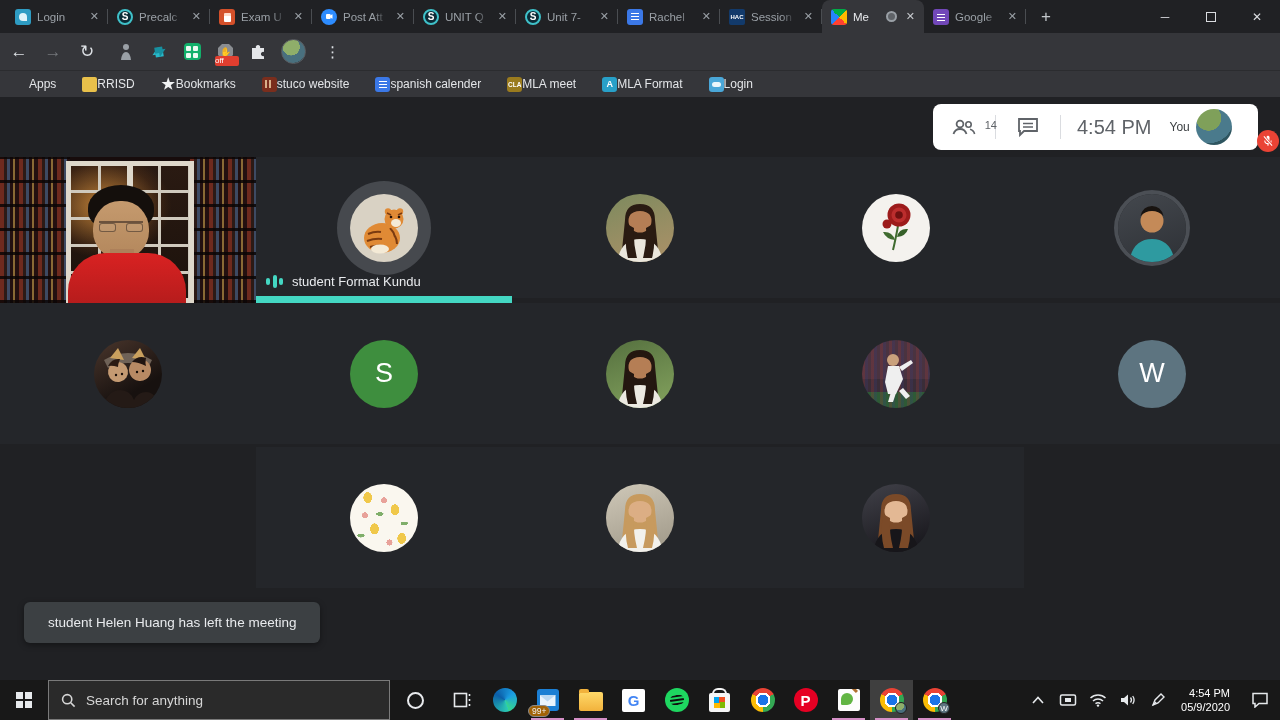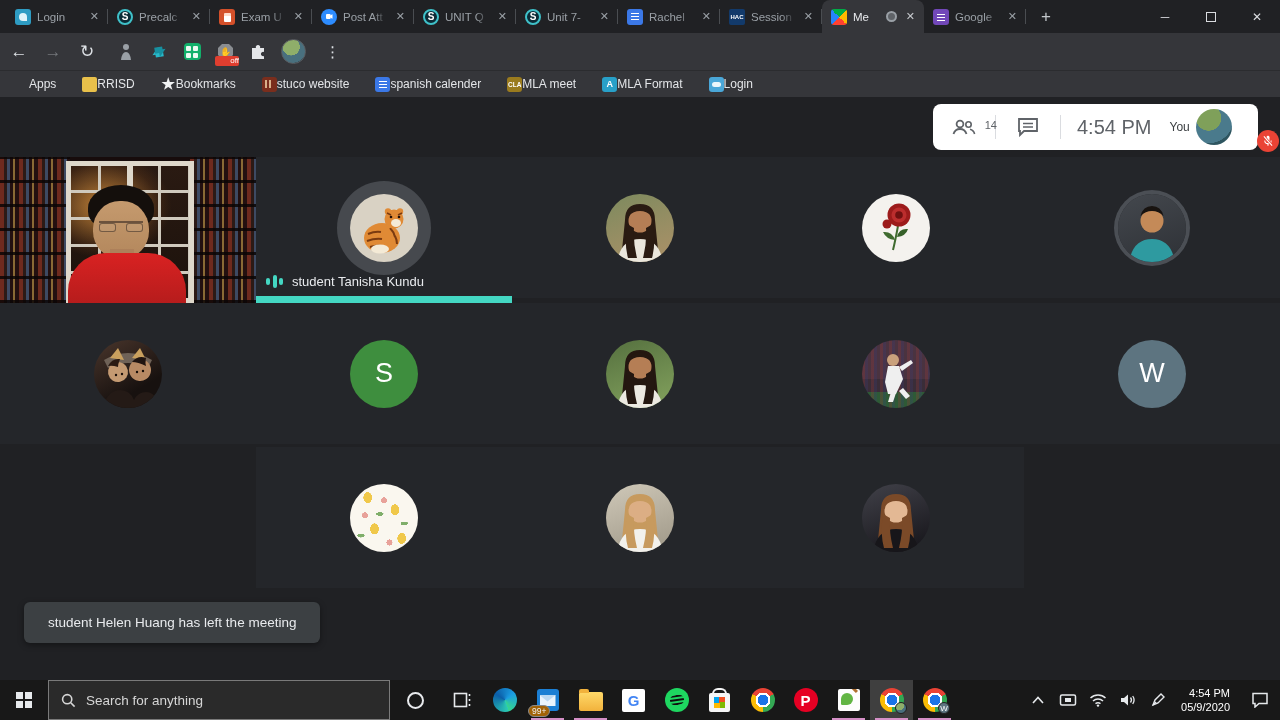--- a/index.html
+++ b/index.html
@@ -35,21 +35,21 @@
   .toolbar { position:absolute; left:0; top:33px; width:1280px; height:37px; background:#35363a; display:flex; align-items:center; }
   .navbtn { width:30px; height:30px; display:flex; align-items:center; justify-content:center; font-size:17px; color:#dde1e5; margin-left:4px; border-radius:50%; cursor:pointer; }
   .navbtn.disabled { color:#74777b; }
   .urlpill { height:28px; background:#202124; border-radius:14px; margin-left:10px; display:flex; align-items:center; padding:0 10px 0 12px; width:898px; color:#e8eaed; font-size:13.5px; }
   .urlpill .host { color:#e8eaed; } .urlpill .path { color:#9aa0a6; }
   .pill-right { margin-left:auto; display:flex; align-items:center; gap:14px; }
   .exts { display:flex; align-items:center; gap:13px; margin-left:14px; }
   .extic { width:20px; height:20px; display:flex; align-items:center; justify-content:center; position:relative; cursor:pointer; }
   .ext-grid { width:17px; height:17px; background:#12b06b; border-radius:4px; display:grid; grid-template-columns:repeat(2,5px); grid-template-rows:repeat(2,5px); gap:2px; align-content:center; justify-content:center; }
   .ext-grid i { background:#eafaf1; border-radius:1px; }
-  .ext-off-badge { position:absolute; bottom:-4px; left:0; right:-4px; background:#e03e2f; color:#fff; font-size:8px; font-weight:normal; text-align:right; border-radius:2px; line-height:10px; }
+  .ext-off-badge { position:absolute; bottom:-4px; left:0; right:-4px; background:#e03e2f; color:#fff; font-size:8px; font-weight:normal; text-align:left; border-radius:2px; line-height:10px; }
   .tool-avatar { width:25px; height:25px; border-radius:50%; background:radial-gradient(circle at 40% 30%,#8fae6a 0 40%,#49707e 41% 75%,#33525e 76%); border:1px solid #5a5d61; }
   .dots { color:#dde1e5; font-size:15px; letter-spacing:0; padding:0 6px; }
 
   
   .bookmarks { position:absolute; left:0; top:70px; width:1280px; height:27px; background:#35363a; border-top:1px solid #2b2c2f; display:flex; align-items:center; gap:26px; padding-left:14px; }
   .bm { display:flex; align-items:center; gap:0; color:#e3e5e8; font-size:12px; cursor:pointer; white-space:nowrap; }
   .bi { width:15px; height:15px; border-radius:3px; display:flex; align-items:center; justify-content:center; color:#fff; font-weight:bold; font-size:7px; flex:0 0 auto; }
   .bi-apps { background:transparent; display:grid; grid-template-columns:repeat(3,4px); grid-template-rows:repeat(3,4px); gap:1px; }
   .bi-apps i:nth-child(1){background:#ea4335}.bi-apps i:nth-child(2){background:#fbbc05}.bi-apps i:nth-child(3){background:#34a853}
   .bi-apps i:nth-child(4){background:#4285f4}.bi-apps i:nth-child(5){background:#ea4335}.bi-apps i:nth-child(6){background:#fbbc05}
@@ -491,21 +491,21 @@
       <div class="sv-shirt"></div>
     </div>
 
     <div class="speak-bar"></div>
     <div class="name-chip">
       <span class="eq">
           <i></i>
           <i></i>
           <i></i>
         </span>
-      <span>student Tanisha Kundu</span>
+      <span>student Format Kundu</span>
     </div>
 
     <div class="meettop">
       <div class="mt-item" style="width:62px">
         <svg width="26" height="20" viewBox="0 0 26 20">
           <circle cx="9" cy="7" r="3.4" fill="none" stroke="#5f6368" stroke-width="1.8"></circle>
           <path d="M2.5 17 q1.5-5 6.5-5 q5 0 6.5 5" fill="none" stroke="#5f6368" stroke-width="1.8"></path>
           <circle cx="17.5" cy="7.5" r="2.7" fill="none" stroke="#5f6368" stroke-width="1.6"></circle>
           <path d="M19 12.3 q3.6 0.8 4.6 4.7" fill="none" stroke="#5f6368" stroke-width="1.6"></path>
         </svg>

